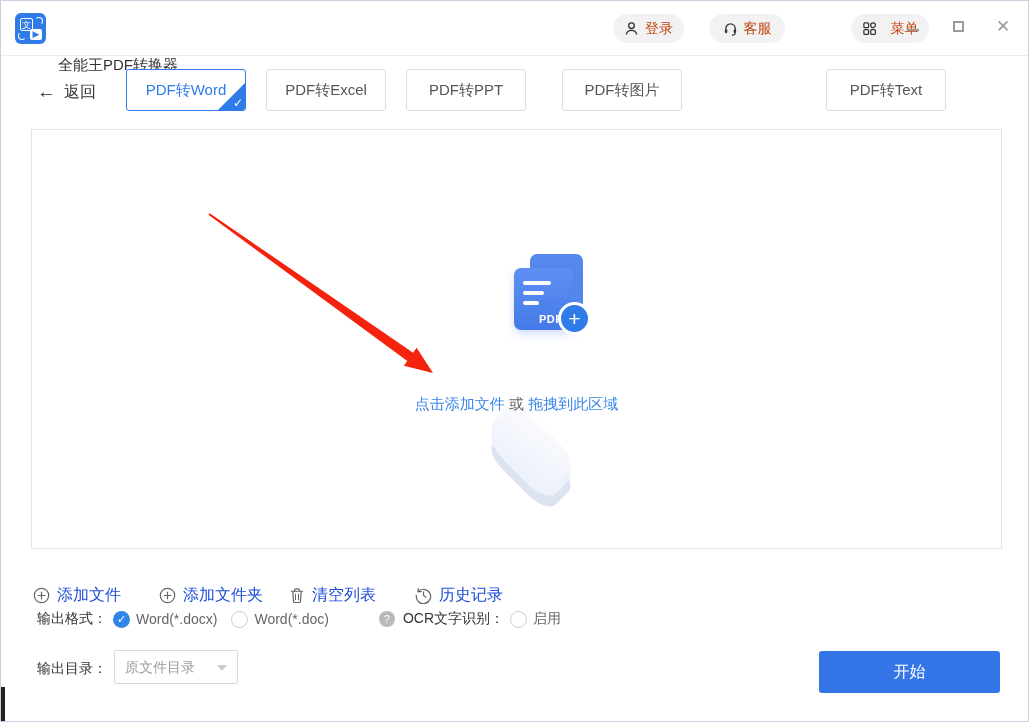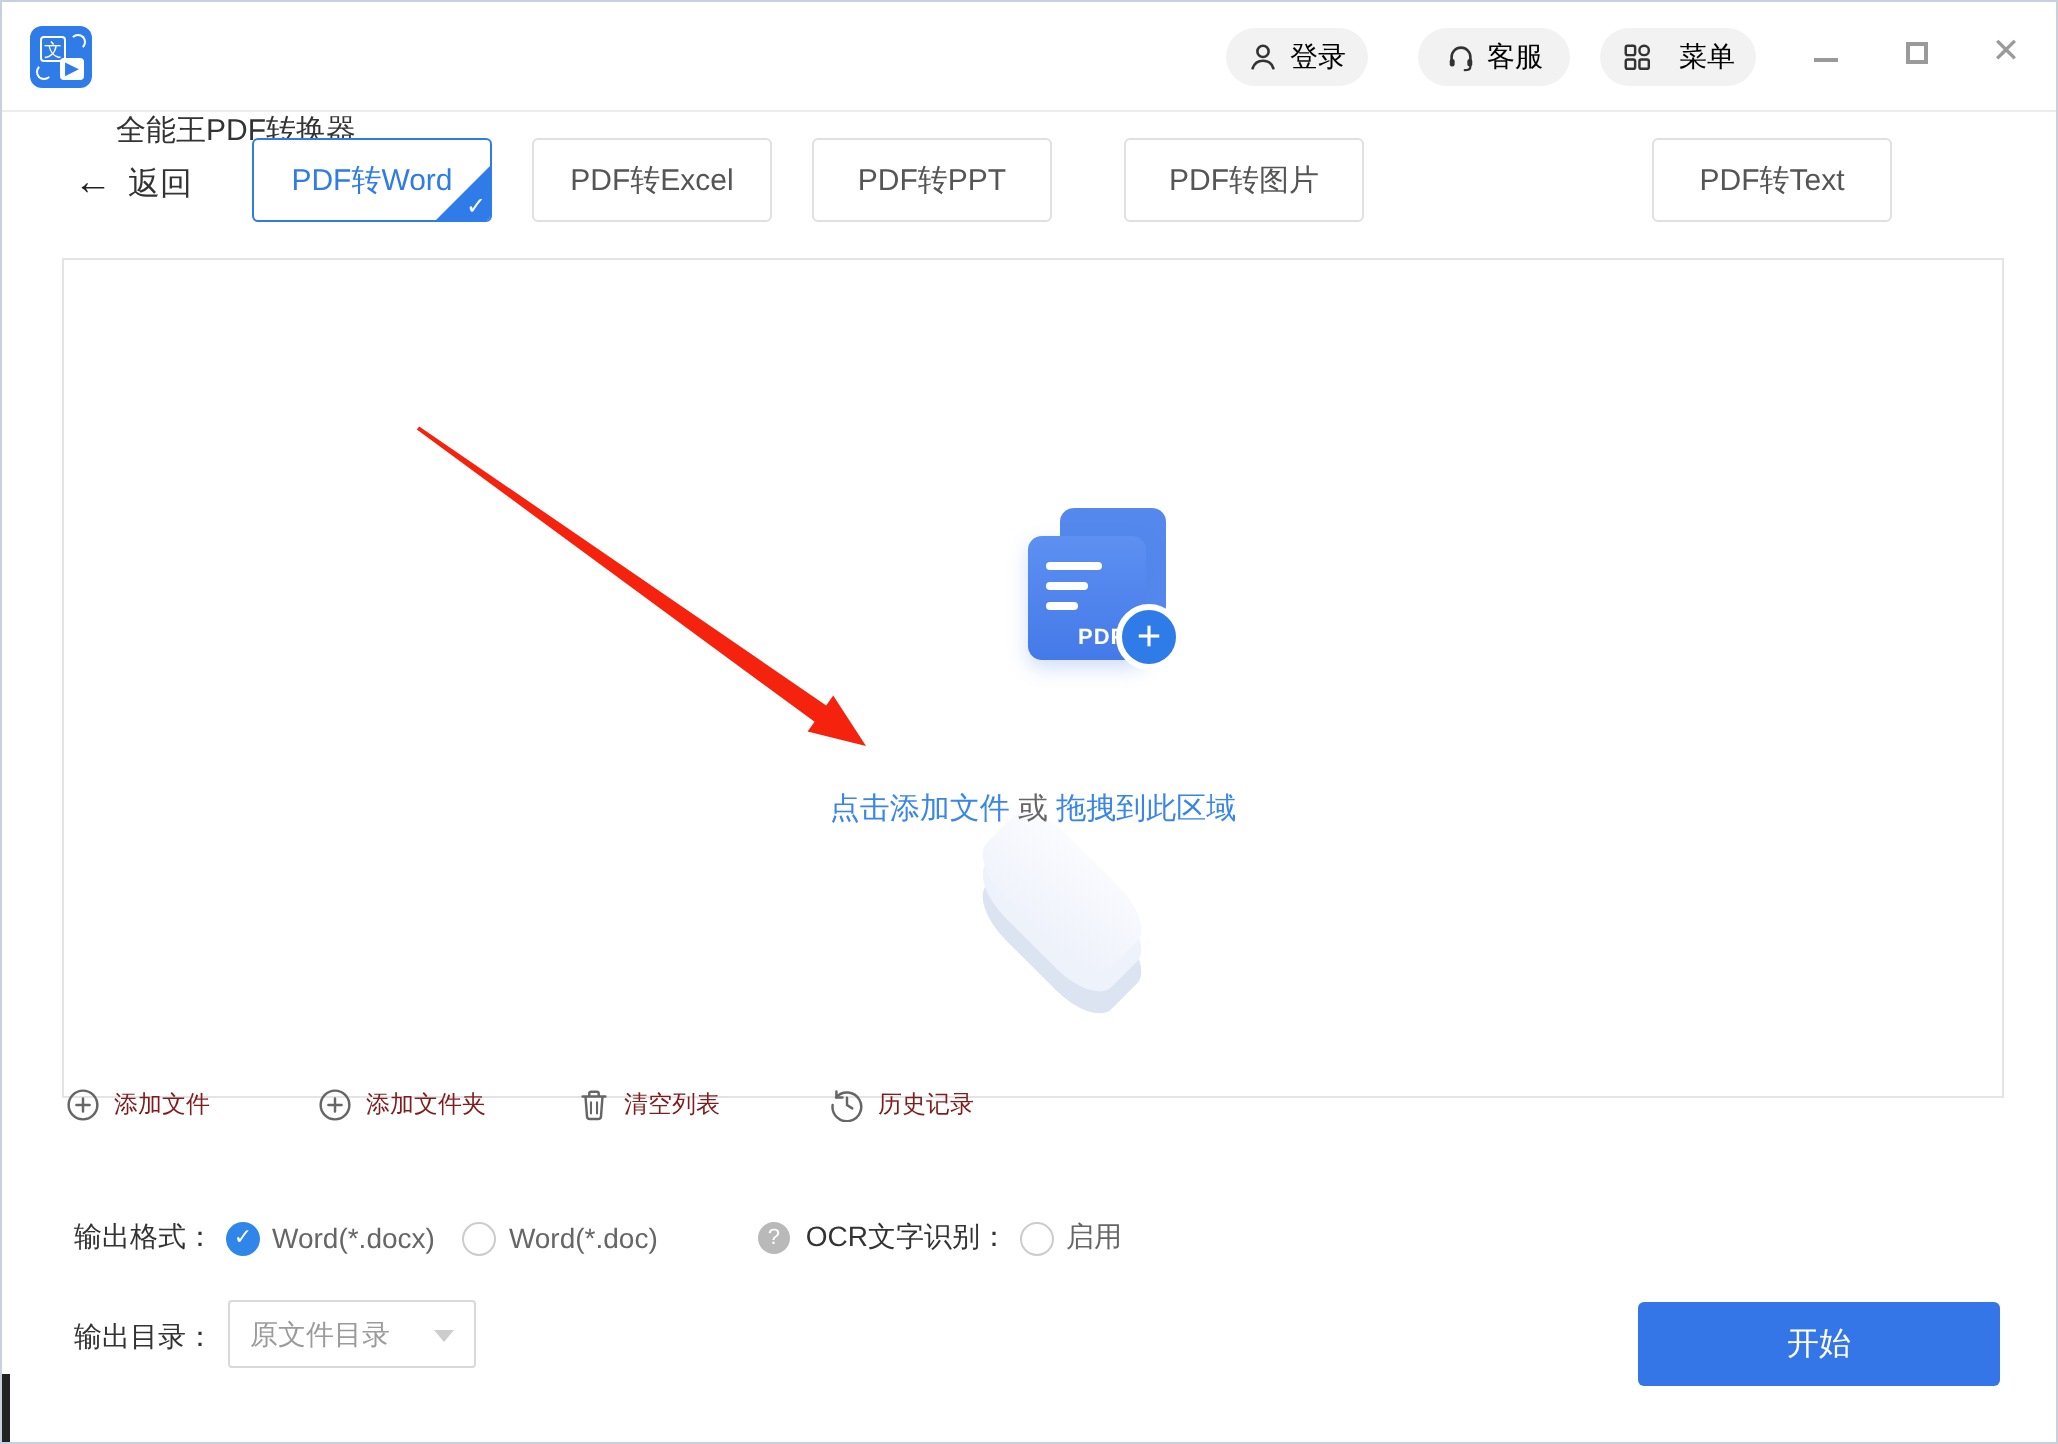--- a/index.html
+++ b/index.html
@@ -9,25 +9,25 @@
   .dark-strip { position:absolute; left:0; bottom:0; width:4px; height:34px; background:#222; z-index:9; }
 
   
   .titlebar { position:absolute; left:0; top:0; width:100%; height:55px; background:#fff; border-bottom:1px solid #ececec; }
   .logo { position:absolute; left:14px; top:12px; width:31px; height:31px; background:#2F7BE8; border-radius:6px; }
   .logo .lg-sq { position:absolute; left:5px; top:5px; width:13px; height:13px; border:1.5px solid #fff; border-radius:2px; color:#fff; font-size:9px; line-height:12px; text-align:center; }
   .logo .lg-arrow { position:absolute; right:4px; bottom:4px; width:12px; height:11px; background:#fff; border-radius:2px; color:#2F7BE8; font-size:9px; line-height:11px; text-align:center; font-weight:bold; }
   .logo .lg-curve1 { position:absolute; right:3px; top:4px; width:8px; height:8px; border:1.5px solid #fff; border-radius:50%; border-left-color:transparent; border-bottom-color:transparent; }
   .logo .lg-curve2 { position:absolute; left:3px; bottom:4px; width:8px; height:8px; border:1.5px solid #fff; border-radius:50%; border-right-color:transparent; border-top-color:transparent; }
   .app-title { position:absolute; left:57px; top:19px; font-size:15px; color:#333;margin-top:36px; }
-  .pill { position:absolute; top:13px; height:29px; background:#f2f2f2; border-radius:15px; display:flex; align-items:center; justify-content:center; gap:6px; font-size:14px; color:#000000; cursor:pointer; }
+  .pill { position:absolute; top:13px; height:29px; background:#f2f2f2; border-radius:15px; display:flex; align-items:center; justify-content:center; gap:6px; font-size:14px; color:#c2410c; cursor:pointer; }
   .pill svg { display:block; }
   .pill-login { left:612px; width:71px; }
   .pill-support { left:708px; width:76px; }
-  .pill-menu { left:799px; width:78px;gap:14px; }
+  .pill-menu { left:850px; width:78px;gap:14px; }
   .winbtn { position:absolute; top:12px; width:26px; height:26px; display:flex; align-items:center; justify-content:center; color:#9a9a9a; cursor:pointer; }
   .btn-min { left:899px; }
   .btn-max { left:944px; }
   .btn-close { left:989px; font-size:17px; }
   .min-glyph { width:12px; height:0; border-top:2px solid #9a9a9a; margin-top:8px; }
   .max-glyph { width:11px; height:11px; border:2px solid #9a9a9a; }
 
   
   .back { position:absolute; left:36px; top:80px; display:flex; align-items:center; gap:8px; font-size:16px; color:#333; cursor:pointer; }
   .back .arrow { font-size:19px; color:#222; }
@@ -50,21 +50,21 @@
   .bar3 { top:33px; width:16px; }
   .pdf-label { position:absolute; left:25px; bottom:5px; color:#fff; font-size:11px; font-weight:bold; letter-spacing:.5px; }
   .plus-badge { position:absolute; left:526px; top:172px; width:33px; height:33px; background:#2F7BE8; border:3px solid #fff; border-radius:50%; color:#fff; font-size:21px; line-height:27px; text-align:center; font-weight:400; }
   .drop-text { position:absolute; left:0; top:265px; width:100%; text-align:center; font-size:15px; color:#666; }
   .drop-text .link { color:#3A86E8; cursor:pointer; }
 
   
   .annotation { position:absolute; left:0; top:0; width:1029px; height:722px; pointer-events:none; z-index:8; }
 
   
-  .tool { position:absolute; top:540px; height:22px; display:flex; align-items:center; gap:7px; font-size:12px; color:#7f1d1d; cursor:pointer; }
+  .tool { position:absolute; top:583px; height:22px; display:flex; align-items:center; gap:7px; font-size:16px; color:#1d4ed8; cursor:pointer; }
   .tool svg { display:block; }
   .tool-addfile { left:32px; }
   .tool-addfolder { left:158px; }
   .tool-clear { left:288px; }
   .tool-history { left:414px; }
 
   
   .opt-row { position:absolute; left:36px; top:607px; height:22px; display:flex; align-items:center; font-size:14px; }
   .opt-label { color:#333; }
   .radio { width:17px; height:17px; border-radius:50%; border:1px solid #ccc; background:#fff; margin:0 6px 0 0; flex:none; cursor:pointer; }

